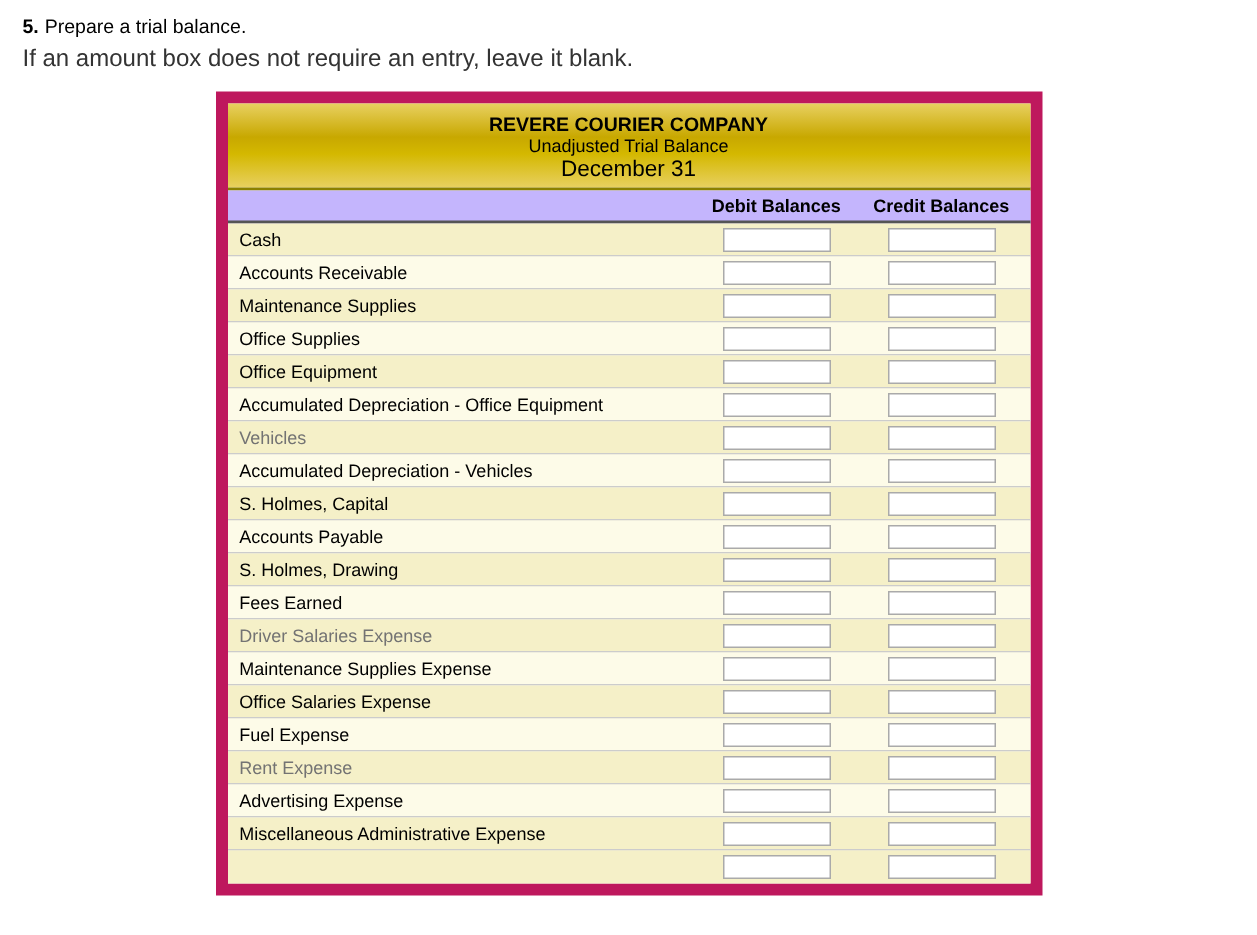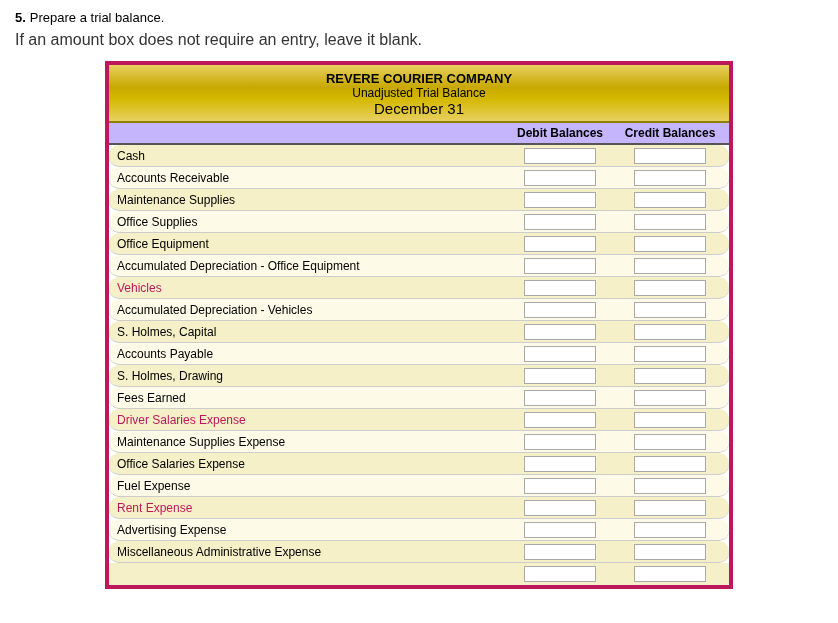--- a/index.html
+++ b/index.html
@@ -20,22 +20,22 @@
     .problem-number {
       font-size: 13px;
       font-weight: bold;
     }
     .instruction {
       font-size: 16px;
       margin-bottom: 12px;
       color: #333;
     }
     .table-wrapper {
-      border: 4px solid #be185d;
-      width: 628px;
+      border: 8px solid #be185d;
+      width: 551px;
       margin: 1px auto;
     }
     .company-header {
       background: linear-gradient(180deg, #e8d060 0%, #c8a800 40%, #d4b800 60%, #e8d060 100%);
       text-align: center;
       padding: 6px 4px 4px 4px;
       border-bottom: 2px solid #8B8000;
     }
     .company-name {
       font-weight: bold;
@@ -62,35 +62,34 @@
       font-weight: bold;
       font-size: 12px;
     }
     .data-row {
       display: grid;
       grid-template-columns: 1fr 110px 110px;
       border-bottom: 1px solid #ccc;
       align-items: center;
       padding: 1px 4px;
       min-height: 22px;
-      border-radius: 10px;
     }
     .data-row:nth-child(odd) {
       background: #f5f0c8;
     }
     .data-row:nth-child(even) {
       background: #fdfbe8;
     }
     .row-label {
       font-size: 12px;
       color: #000;
       padding-left: 4px;
     }
     .row-label.gold-text {
-      color: #be185d;
+      color: #737373;
     }
     .input-cell {
       display: flex;
       justify-content: center;
       align-items: center;
       padding: 1px 4px;
     }
     .input-cell input {
       width: 72px;
       height: 16px;

